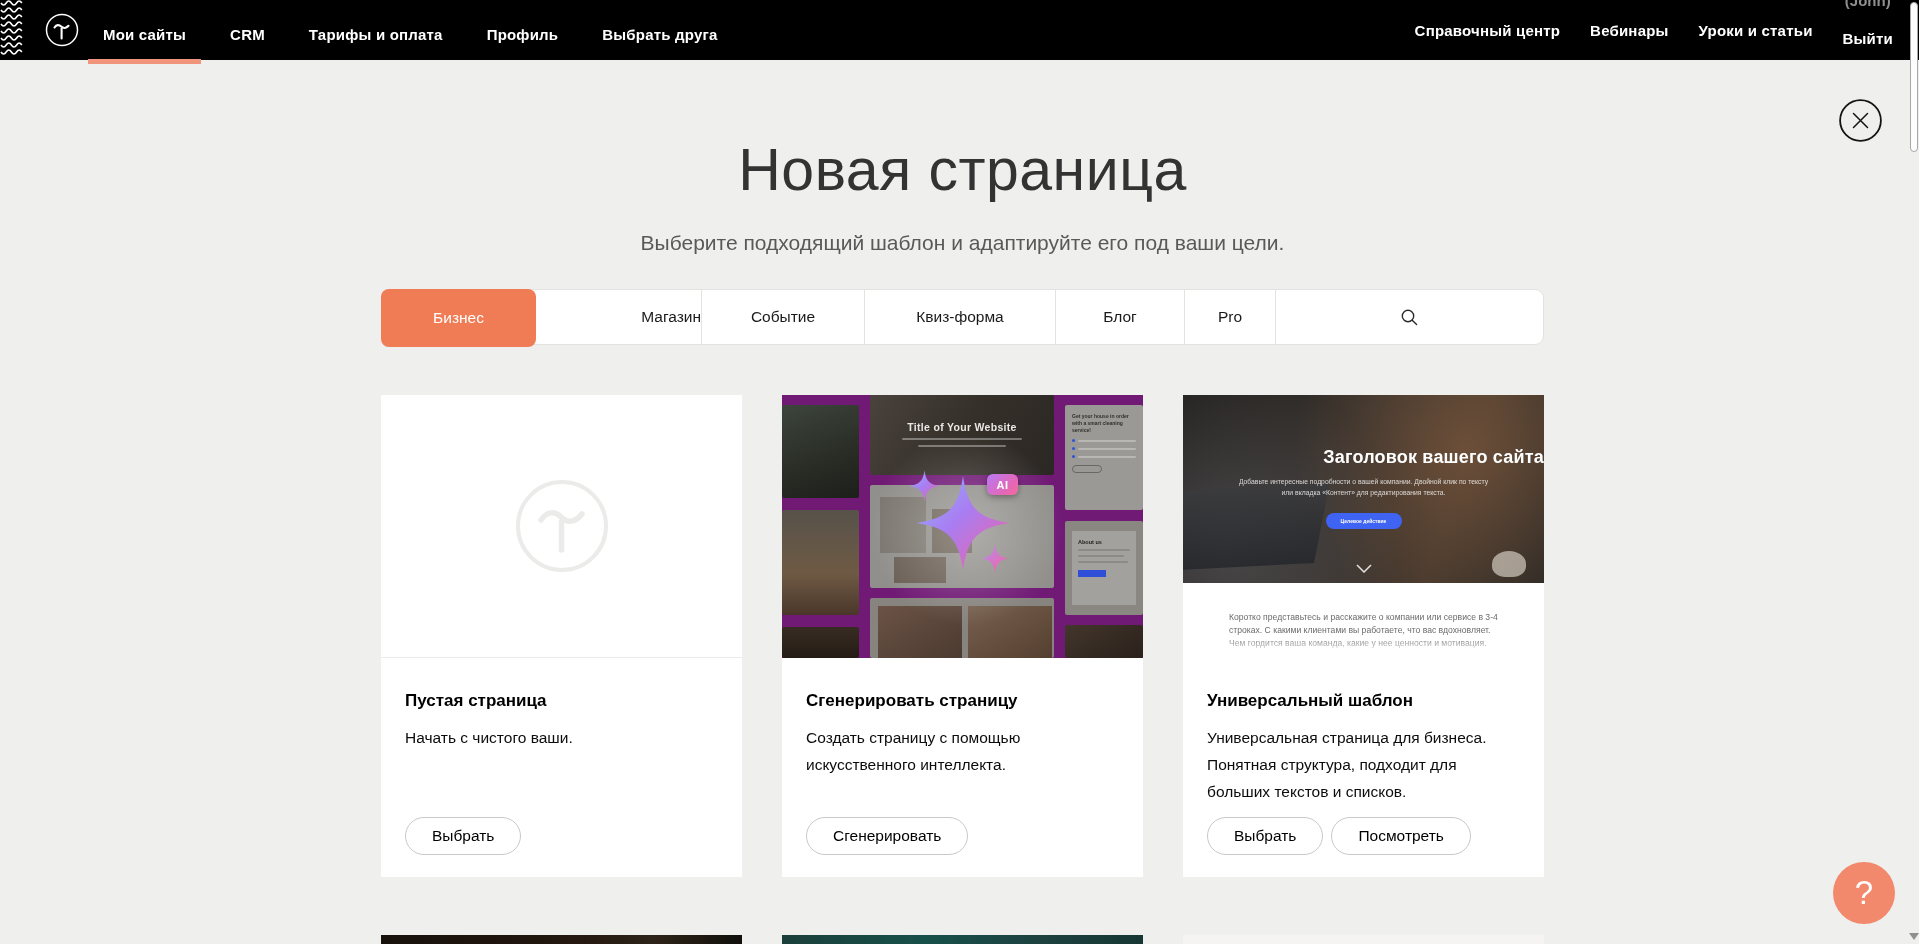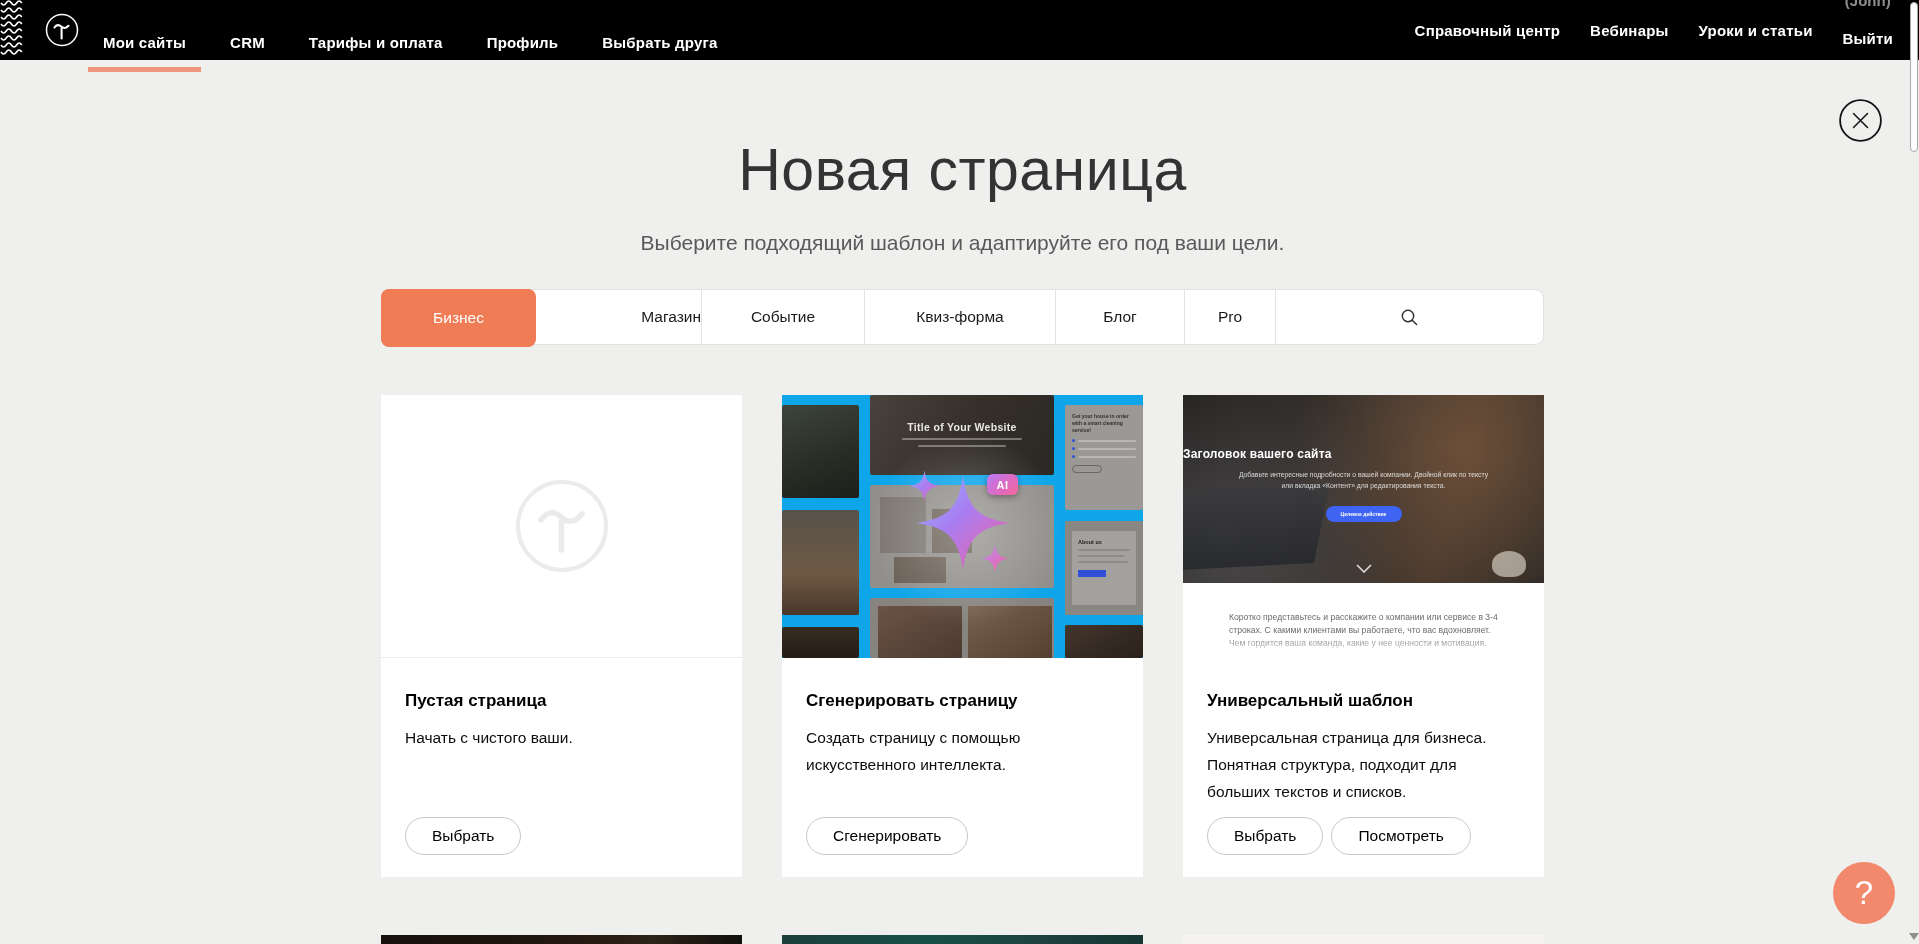--- a/index.html
+++ b/index.html
@@ -7,21 +7,21 @@
   body {
     position:relative; overflow:hidden;
     background:#efefee;
     font-family:"Liberation Sans", sans-serif;
     color:#1a1a1a;
   }
   
   .navbar { position:absolute; top:0; left:0; width:1919px; height:60px; background:#000; z-index:20; }
   .zigzag { position:absolute; left:0; top:0; width:23px; height:60px; }
   .logo { position:absolute; left:45px; top:13px; width:34px; height:34px; cursor:pointer; }
-  .nav-left { position:absolute; left:88px; top:12px; height:60px; display:flex; column-gap:14px; }
+  .nav-left { position:absolute; left:88px; top:4px; height:60px; display:flex; column-gap:14px; }
   .nav-right { position:absolute; right:26px; top:0; height:60px; display:flex; column-gap:30px; align-items:center; }
   .nav-item { position:relative; height:60px; display:flex; align-items:center; padding:0 15px;
     color:#fff; font-size:15px; font-weight:600; letter-spacing:.2px; cursor:pointer; white-space:nowrap; }
   .nav-right .nav-item { padding:0; }
   .nav-item .underline { position:absolute; left:0; right:0; bottom:0; height:5px; background:#f0957b; }
   .nav-user-group { display:flex; align-items:center; column-gap:6px;flex-direction:column; }
   .nav-user { color:#8f8f8f; font-size:15px; font-weight:600; }
   
   .close-btn { position:absolute; left:1839px; top:99px; width:43px; height:43px; background:transparent; border:none; cursor:pointer; z-index:15; }
   
@@ -46,21 +46,21 @@
   .card-preview { position:relative; width:361px; height:263px; overflow:hidden; }
   .card-info { position:relative; padding:33px 24px 0; height:219px; }
   .card-title { font-size:17px; font-weight:700; color:#000; }
   .card-desc { margin-top:13px; font-size:15.5px; line-height:1.75; color:#0c0c0c; }
   .card-buttons { position:absolute; left:24px; bottom:22px; display:flex; gap:8px; }
   .pill-btn { height:38px; border-radius:19px; border:1px solid #c9c9c9; background:#fff;
     padding:0 26px; font-size:15.5px; color:#000; font-family:"Liberation Sans",sans-serif; cursor:pointer; white-space:nowrap; }
   
   .blank-preview { display:flex; align-items:center; justify-content:center; border-bottom:1px solid #ebebeb; }
   
-  .collage { position:absolute; inset:0; background:#0ea5e9;text-decoration:underline; }
+  .collage { position:absolute; inset:0; background:#701a75;text-decoration:underline; }
   .tile { position:absolute; border-radius:2px; }
   .t-l1 { left:0; top:10px; width:77px; height:93px; background:linear-gradient(160deg,#3d453c 0%,#2a2e26 55%,#1d1f1a 100%); }
   .t-l2 { left:0; top:115px; width:77px; height:105px; background:linear-gradient(180deg,#57524a 0%,#6e5a44 60%,#4b372a 100%); }
   .t-l3 { left:0; top:232px; width:77px; height:31px; background:linear-gradient(180deg,#372c22,#241c15); }
   .t-c1 { left:88px; top:0; width:184px; height:80px; background:linear-gradient(120deg,#4a423d 0%,#353029 50%,#2b2724 100%); }
   .t-c1 .hero-mini-title { margin-top:26px; text-align:center; color:#e9e7e4; font-size:10.5px; font-weight:600; letter-spacing:.3px; }
   .mini-line { height:2px; background:rgba(255,255,255,.35); margin:5px auto 0; border-radius:1px; }
   .t-c2 { left:88px; top:90px; width:184px; height:103px; background:#918f8b; }
   .t-c2 .ph { position:absolute; background:#7b766f; }
   .t-c3 { left:88px; top:203px; width:184px; height:60px; background:#87837e; }
@@ -89,21 +89,21 @@
     box-shadow:0 2px 6px rgba(0,0,0,.35); }
   
   .hero3 { position:relative; width:361px; height:188px; overflow:hidden;
     background:
       radial-gradient(circle at 78% 28%, rgba(133,94,64,.6) 0%, rgba(133,94,64,0) 55%),
       radial-gradient(circle at 12% 80%, rgba(105,105,112,.45) 0%, rgba(105,105,112,0) 50%),
       linear-gradient(110deg,#242220 0%,#35302c 45%,#46382d 72%,#2e2a26 100%); }
   .hero3 .laptop { position:absolute; left:-12px; top:92px; width:150px; height:80px;
     background:linear-gradient(180deg,#3a3b3e,#23252a); transform:skewX(-14deg) rotate(-3deg); opacity:.8; }
   .hero3 .cup { position:absolute; right:18px; bottom:6px; width:34px; height:26px; border-radius:50% 50% 40% 40%; background:#c9c2b6; opacity:.75; }
-  .hero3-title { position:relative; margin-top:52px; text-align:left; color:#fff; font-size:12px; font-weight:700; letter-spacing:.2px; }
+  .hero3-title { position:relative; margin-top:52px; text-align:right; color:#fff; font-size:18px; font-weight:700; letter-spacing:.2px; }
   .hero3-sub { position:relative; margin:9px auto 0; width:252px; text-align:center; color:rgba(255,255,255,.78); font-size:6.8px; line-height:1.6; }
   .hero3-cta { position:relative; display:block; margin:14px auto 0; width:76px; height:16px; border:none; border-radius:8px;
     background:#3f63f2; color:#fff; font-size:5px; font-weight:700; cursor:pointer; font-family:"Liberation Sans",sans-serif; }
   .hero3-chevron { position:absolute; left:50%; transform:translateX(-50%); bottom:10px; }
   .preview3-body { position:relative; width:361px; height:75px; background:#fff; }
   .preview3-body p { position:absolute; top:28px; left:46px; width:275px; font-size:8.6px; line-height:1.5; color:#6b6b6b; }
   .preview3-body::after { content:''; position:absolute; left:0; right:0; bottom:0; height:22px;
     background:linear-gradient(rgba(255,255,255,0),#fff 85%); }
   
   .next-row { position:absolute; top:935px; left:0; display:flex; gap:40px; }

